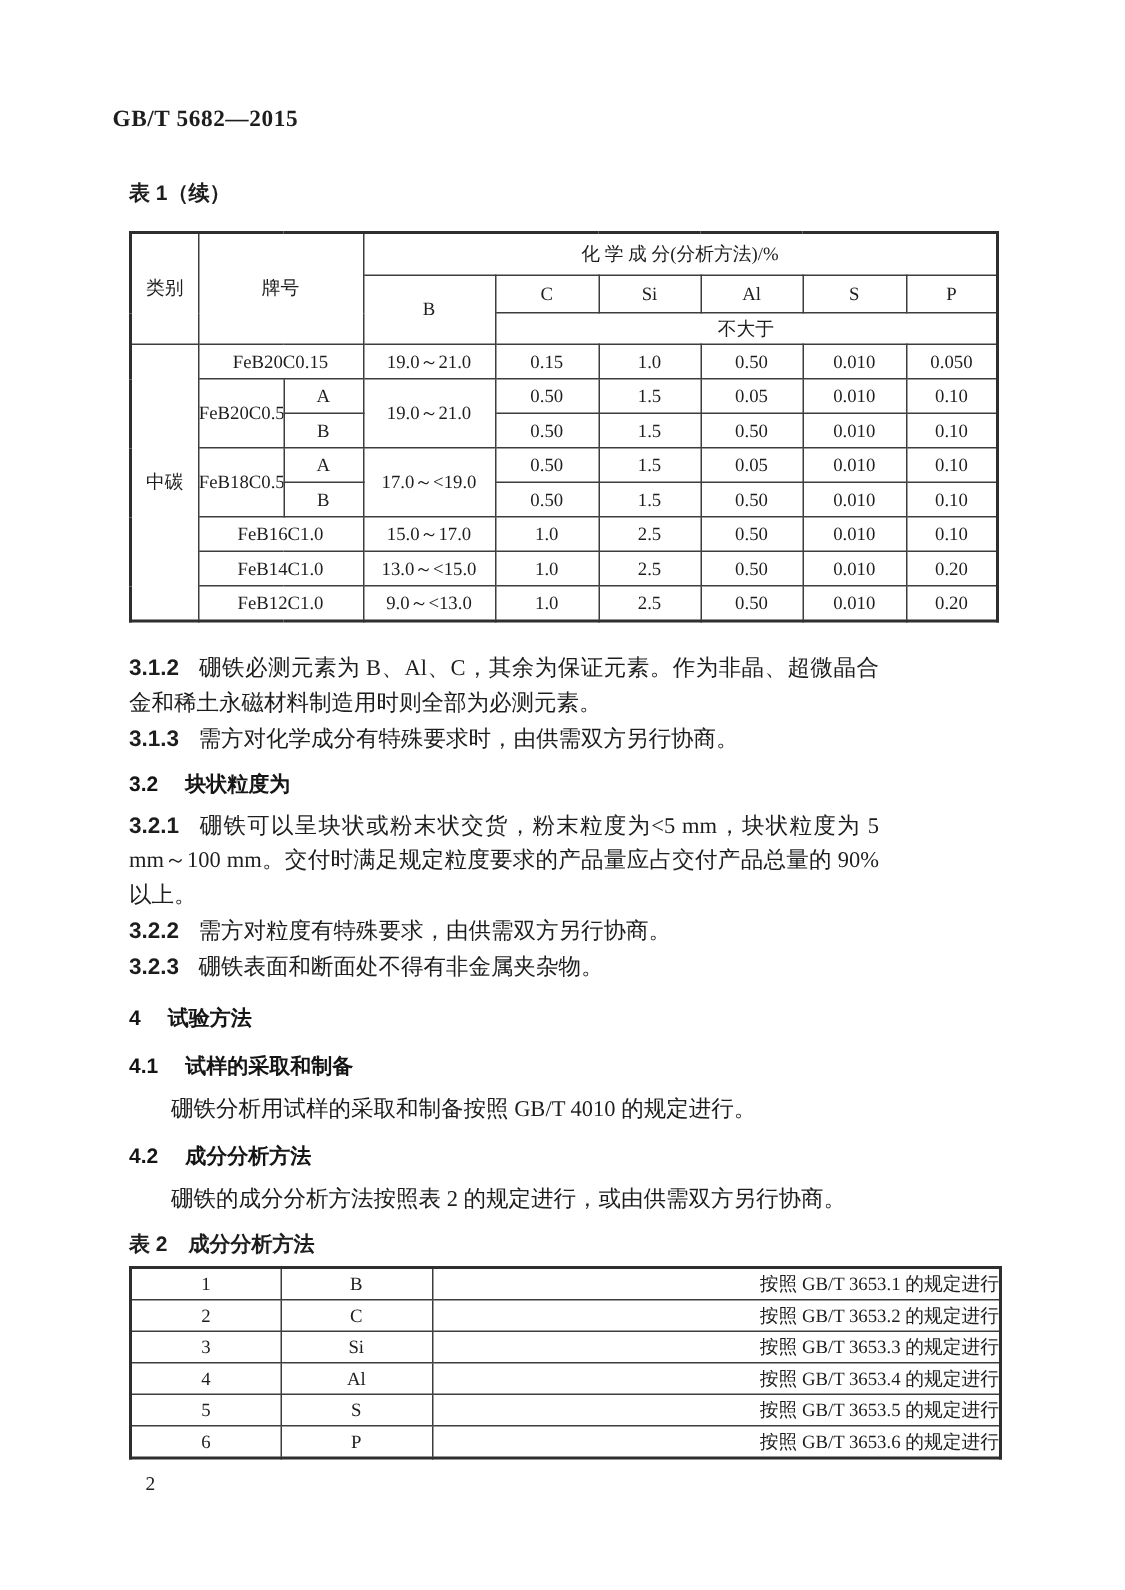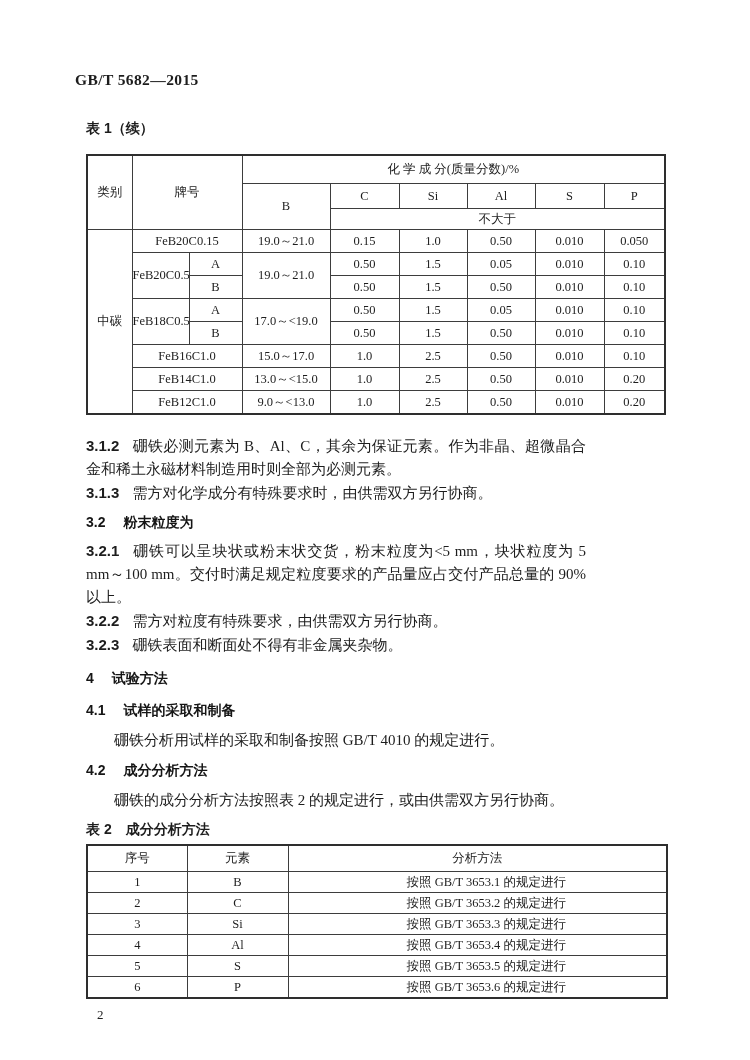--- a/index.html
+++ b/index.html
@@ -27,21 +27,21 @@
     overflow:hidden;
   }
   .t1{margin-top:14px;}
   .t1 tr.h1 th{height:27px;}
   .t1 tr.h2 th{height:24px;}
   .t1 tr.h3 th{height:20px;}
   .t1 td{height:22px;}
   .t2{margin-top:0;}
   .t2 th{height:25px;}
   .t2 td{height:20px;}
-  .t2 td.method{text-align:center;padding-left:18px;}
+  .t2 td.method{text-align:right;padding-left:18px;}
   .clause{font-size:15px;line-height:23px;margin:0;text-align:justify;}
   .clause .num{
     font-family:"Liberation Sans","DejaVu Sans",sans-serif;font-weight:700;
     padding-right:13px;
   }
   .heading{
     font-family:"Liberation Sans","DejaVu Sans",sans-serif;font-weight:700;
     font-size:14px;line-height:23px;margin:0;color:#151515;
   }
   .heading .num{padding-right:18px;}
@@ -74,21 +74,21 @@
         <col style="width:69px">
         <col style="width:68px">
       <col style="width:68px">
         <col style="width:69px">
         <col style="width:61px">
     </colgroup>
     <tbody>
         <tr class="h1">
       <th rowspan="3">类别</th>
       <th rowspan="3" colspan="2">牌号</th>
-      <th colspan="6">化 学 成 分(质量分数)/%</th>
+      <th colspan="6">化 学 成 分(分析方法)/%</th>
     </tr>
     <tr class="h2">
       <th rowspan="2">B</th>
       <th>C</th>
       <th>Si</th>
       <th>Al</th>
       <th>S</th>
       <th>P</th>
     </tr>
     <tr class="h3">
@@ -166,21 +166,21 @@
       <td>0.50</td>
       <td>0.010</td>
       <td>0.20</td>
     </tr>
   </tbody>
     </table>
 
   <p class="clause m-c312"><span class="num">3.1.2</span><span>硼铁必测元素为 B、Al、C，其余为保证元素。作为非晶、超微晶合金和稀土永磁材料制造用时则全部为必测元素。</span></p>
   <p class="clause"><span class="num">3.1.3</span><span>需方对化学成分有特殊要求时，由供需双方另行协商。</span></p>
 
-  <p class="heading m-h32"><span class="num">3.2</span><span>粉末粒度为</span></p>
+  <p class="heading m-h32"><span class="num">3.2</span><span>块状粒度为</span></p>
 
   <p class="clause m-c321"><span class="num">3.2.1</span><span>硼铁可以呈块状或粉末状交货，粉末粒度为&lt;5 mm，块状粒度为 5 mm～100 mm。交付时满足规定粒度要求的产品量应占交付产品总量的 90%以上。</span></p>
   <p class="clause"><span class="num">3.2.2</span><span>需方对粒度有特殊要求，由供需双方另行协商。</span></p>
   <p class="clause"><span class="num">3.2.3</span><span>硼铁表面和断面处不得有非金属夹杂物。</span></p>
 
   <p class="heading m-h4"><span class="num">4</span><span>试验方法</span></p>
 
   <p class="heading m-h41"><span class="num">4.1</span><span>试样的采取和制备</span></p>
   <p class="clause indent m-p41">硼铁分析用试样的采取和制备按照 GB/T 4010 的规定进行。</p>
 
@@ -189,25 +189,20 @@
 
   <div class="tbl-title t2-title">表 2　成分分析方法</div>
 
   <table class="t2">
     <colgroup>
       <col style="width:100px">
         <col style="width:101px">
         <col style="width:379px">
     </colgroup>
     <tbody>
-        <tr>
-      <th>序号</th>
-      <th>元素</th>
-      <th>分析方法</th>
-    </tr>
     <tr>
       <td>1</td>
       <td>B</td>
       <td class="method">按照 GB/T 3653.1 的规定进行</td>
     </tr>
     <tr>
       <td>2</td>
       <td>C</td>
       <td class="method">按照 GB/T 3653.2 的规定进行</td>
     </tr>

